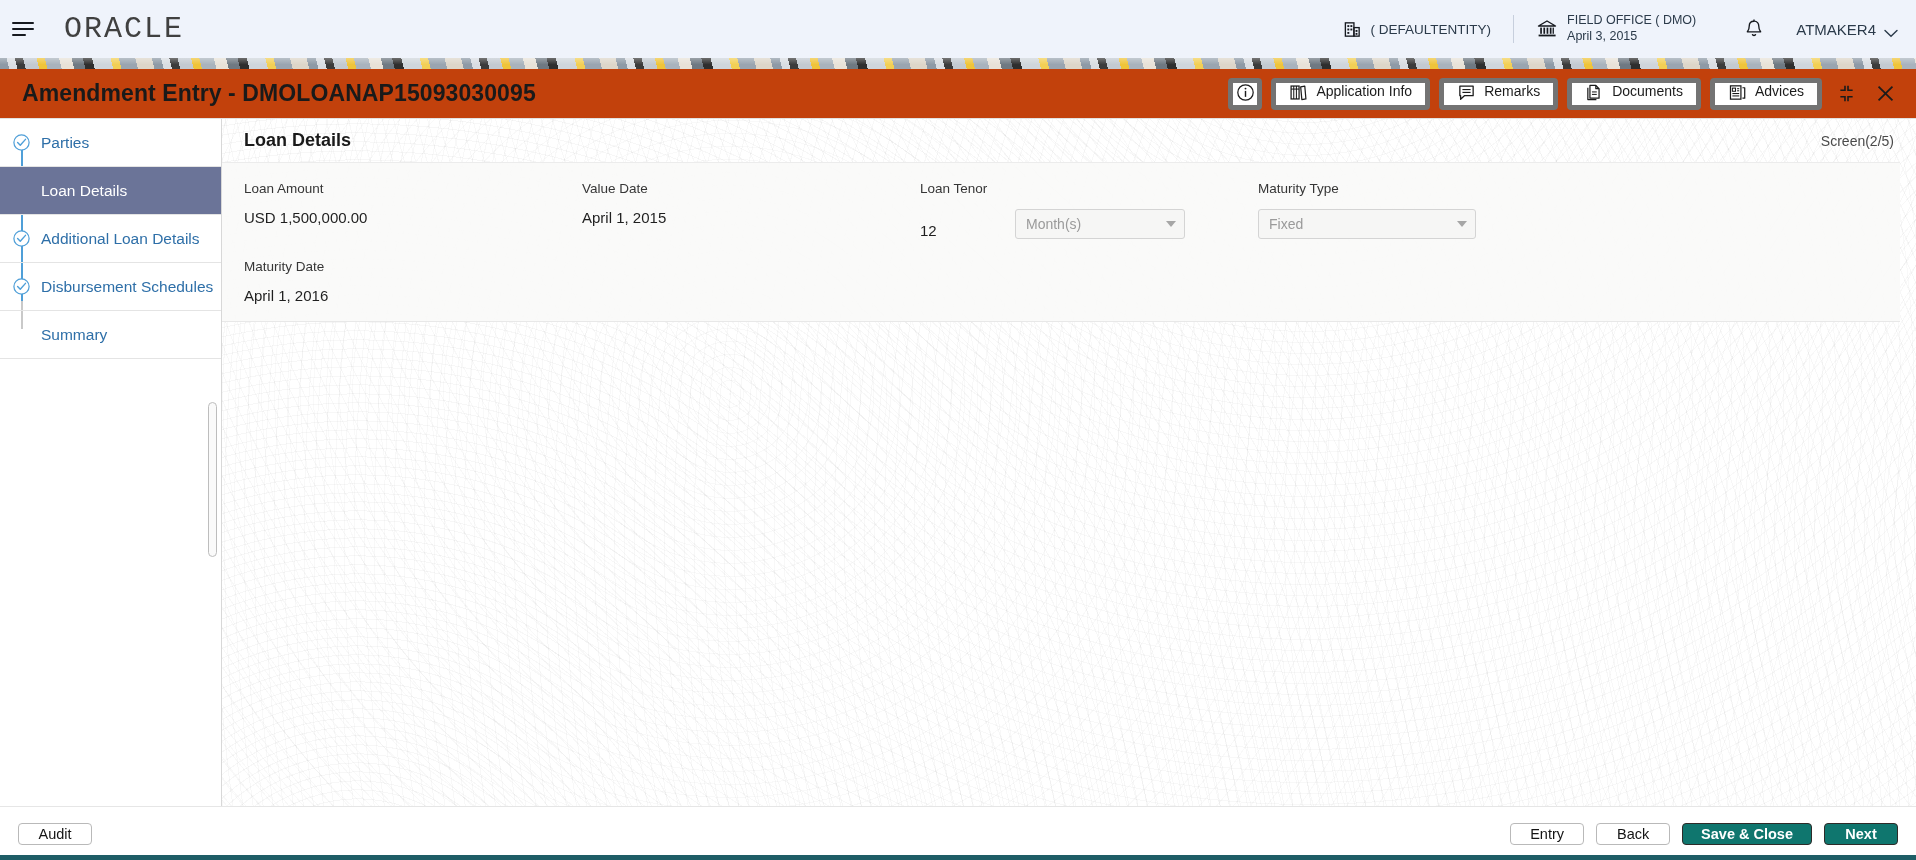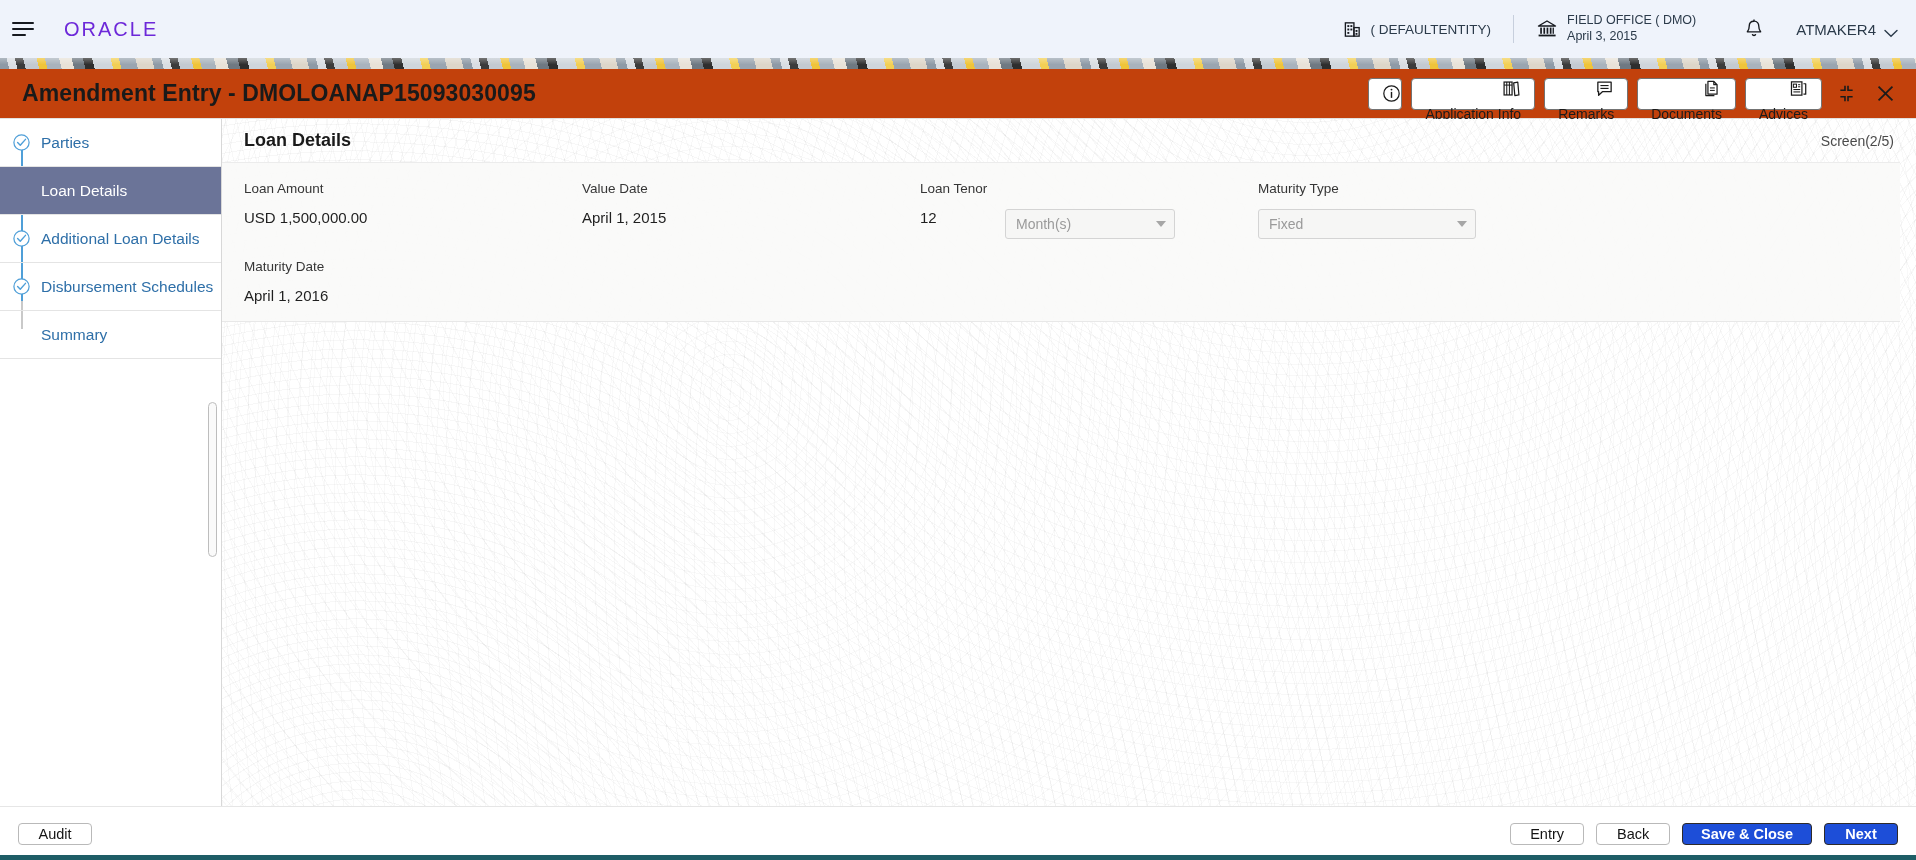--- a/index.html
+++ b/index.html
@@ -37,23 +37,23 @@
     display: flex; flex-direction: column; justify-content: space-between;
     padding: 2px 0;
     cursor: pointer;
   }
   .hamburger span { display: block; height: 2px; background: #16191f; border-radius: 1px; }
   .hamburger span:nth-child(1) { width: 22px; }
   .hamburger span:nth-child(2) { width: 22px; }
   .hamburger span:nth-child(3) { width: 14px; }
 
   .oracle-logo {
-    font-size: 20px; letter-spacing: 2px;
-    color: #6d28d9; font-weight: 400;
-    font-family: Liberation Sans, sans-serif;
+    font-size: 30px; letter-spacing: 2px;
+    color: #404040; font-weight: 400;
+    font-family: Liberation Mono, monospace;
     line-height: 1;
   }
 
   .appbar-right {
     margin-left: auto; display: flex; align-items: center;
     padding-right: 18px; gap: 0;
   }
   .entity-block {
     display: flex; align-items: center; gap: 9px;
     padding: 0 22px;
@@ -112,28 +112,27 @@
   .page-title {
     font-size: 23px; font-weight: bold; color: #1a1a1a;
     margin-left: 22px; letter-spacing: 0.1px;
   }
   .title-actions {
     margin-left: auto; display: flex; align-items: center;
     gap: 9px; padding-right: 16px;
   }
   .tbtn {
     height: 32px;
-    border: 1px solid #737373; border-radius: 4px;
+    border: 5px solid #737373; border-radius: 4px;
     background: #ffffff;
-    display: flex; align-items: flex-end; gap: 8px;
+    display: flex; align-items: flex-start; gap: 8px;
     padding: 0 13px;
     font-size: 14px; color: #1b1b1b; cursor: pointer;
     font-family: "Liberation Sans", sans-serif;
     white-space: nowrap;
-    flex-direction: column;
   }
   .tbtn.icon-only { width: 34px; padding: 0; justify-content: center; }
   .plain-icon {
     width: 30px; height: 30px;
     display: flex; align-items: center; justify-content: center;
     cursor: pointer; color: #1b1b1b;
   }
 
   
   .body-wrap {
@@ -221,21 +220,21 @@
     padding: 18px 22px 14px 22px;
     row-gap: 20px;
   }
   .field { display: flex; flex-direction: column; }
   .field-label {
     font-size: 13.5px; color: #363636;
     margin-bottom: 13px;
   }
   .field-value { font-size: 15px; color: #1f1f1f; min-height: 20px; }
 
-  .tenor-row { display: flex; align-items: flex-start; gap: 0; }
+  .tenor-row { display: flex; align-items: flex-end; gap: 10px; }
   .tenor-num { font-size: 15px; color: #1f1f1f; width: 85px; }
 
   .select-box {
     width: 170px; height: 30px;
     border: 1px solid #d4d4d4; border-radius: 3px;
     background: #f6f6f5;
     display: flex; align-items: center;
     padding: 0 8px 0 10px;
     font-size: 14px; color: #9a9a9a;
     cursor: not-allowed;
@@ -266,21 +265,21 @@
   }
   .fbtn {
     height: 22px; min-width: 74px;
     padding: 0 18px;
     border: 1px solid #b9b9b9; border-radius: 4px;
     background: #ffffff;
     font-size: 14.5px; color: #141414; cursor: pointer;
     font-family: "Liberation Sans", sans-serif;
   }
   .fbtn.primary {
-    background: #1d4ed8; border-color: #2f2b29; color: #ffffff;
+    background: #0f766e; border-color: #2f2b29; color: #ffffff;
     font-weight: bold;
   }
   .footer-right { margin-left: auto; display: flex; gap: 12px; align-items: center; }
 
   .teal-bottom {
     position: absolute; bottom: 0; left: 0;
     width: 1916px; height: 5px;
     background: #1e5d66;
   }
 

